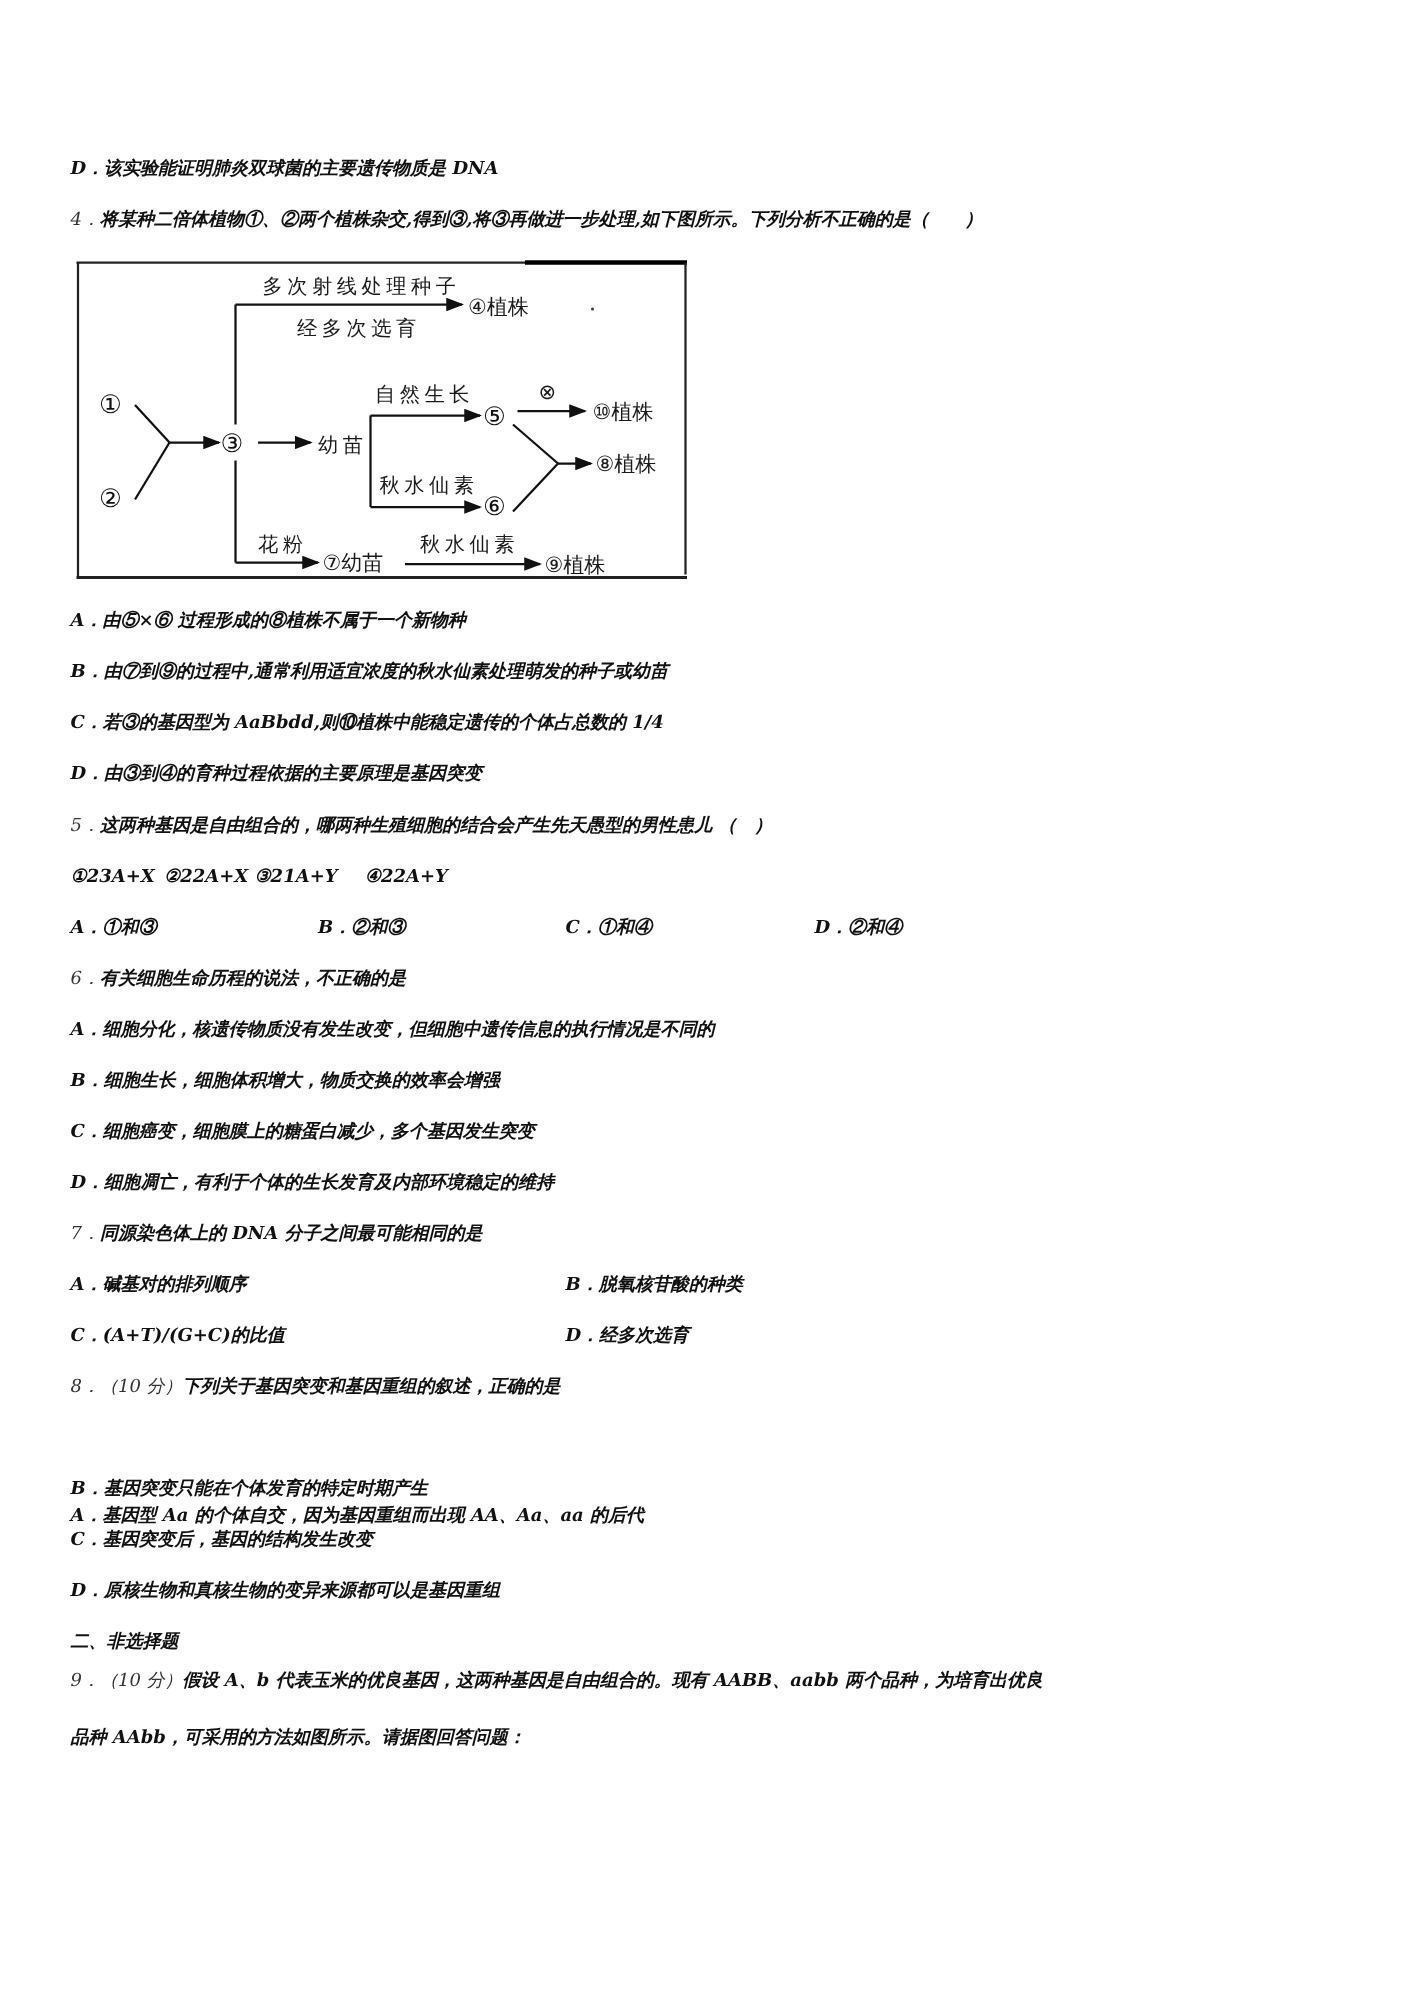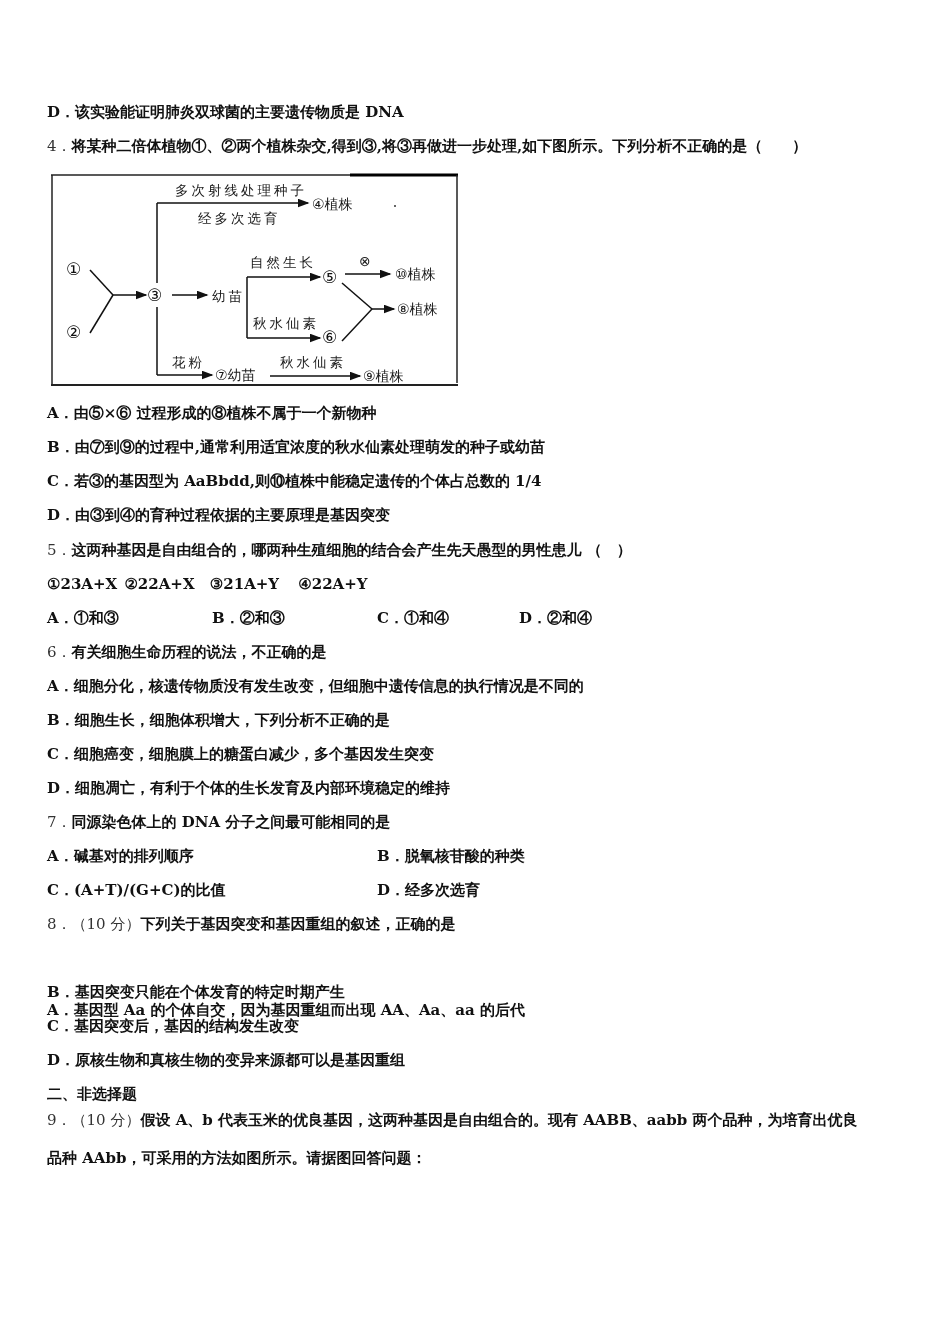--- a/index.html
+++ b/index.html
@@ -2,22 +2,22 @@
 <html><head>
 <meta charset="utf-8">
 <style>
   html, body { margin: 0; padding: 0; background: #ffffff; }
   body {
     width: 950px; height: 1344px; position: relative; overflow: hidden;
     font-family: "DejaVu Serif", "Liberation Serif", serif;
     color: #111111;
   }
   .line {
-    position: absolute; left: 47px; font-size: 15px; line-height: 20px;
-    white-space: nowrap; font-weight: bold;
+    position: absolute; left: 47px; font-size: 12px; line-height: 20px;
+    white-space: nowrap; font-weight: bold; font-style: italic;
   }
   .num { font-weight: normal; color: #333333; }
   .opt-letter { font-weight: bold; }
   .col2 { position: absolute; }
   .diagram {
     position: absolute; left: 50px; top: 173px; width: 410px; height: 214px;
   }
   .diagram svg { width: 100%; height: 100%; display: block; }
   .dtext {
     font-family: "DejaVu Sans", sans-serif; font-size: 14px; fill: #1a1a1a;
@@ -107,38 +107,38 @@
 <div class="line" style="top:505px;">
   <span class="opt-letter">D．</span><span>由③到④的育种过程依据的主要原理是基因突变</span>
 </div>
 
 <div class="line" style="top:540px;">
   <span class="num">5．</span><span>这两种基因是自由组合的，哪两种生殖细胞的结合会产生先天愚型的男性患儿 （　）</span>
 </div>
 <div class="line" style="top:574px;">
   <span>①23A+X</span>
   <span style="margin-left:2px;">②22A+X</span>
-  <span style="margin-left:10px;text-align:right;">③21A+Y</span>
+  <span style="text-align:right;">③21A+Y</span>
   <span style="margin-left:14px;">④22A+Y</span>
 </div>
 <div class="line" style="top:608px; width:900px;">
   <span class="col2" style="left:0;"><span>A．</span><span>①和③</span></span>
   <span class="col2" style="left:165px;"><span>B．</span><span>②和③</span></span>
   <span class="col2" style="left:330px;"><span>C．</span><span>①和④</span></span>
-  <span class="col2" style="left:472px;"><span>D．</span><span>②和④</span></span>
+  <span class="col2" style="left:496px;"><span>D．</span><span>②和④</span></span>
 </div>
 
 <div class="line" style="top:642px;">
   <span class="num">6．</span><span>有关细胞生命历程的说法，不正确的是</span>
 </div>
 <div class="line" style="top:676px;">
   <span>A．</span><span>细胞分化，核遗传物质没有发生改变，但细胞中遗传信息的执行情况是不同的</span>
 </div>
 <div class="line" style="top:710px;">
-  <span>B．</span><span>细胞生长，细胞体积增大，下列分析不正确的是</span>
+  <span>B．</span><span>细胞生长，细胞体积增大，物质交换的效率会增强</span>
 </div>
 <div class="line" style="top:744px;">
   <span>C．</span><span>细胞癌变，细胞膜上的糖蛋白减少，多个基因发生突变</span>
 </div>
 <div class="line" style="top:778px;">
   <span>D．</span><span>细胞凋亡，有利于个体的生长发育及内部环境稳定的维持</span>
 </div>
 
 <div class="line" style="top:812px;">
   <span class="num">7．</span><span>同源染色体上的 DNA 分子之间最可能相同的是</span>

